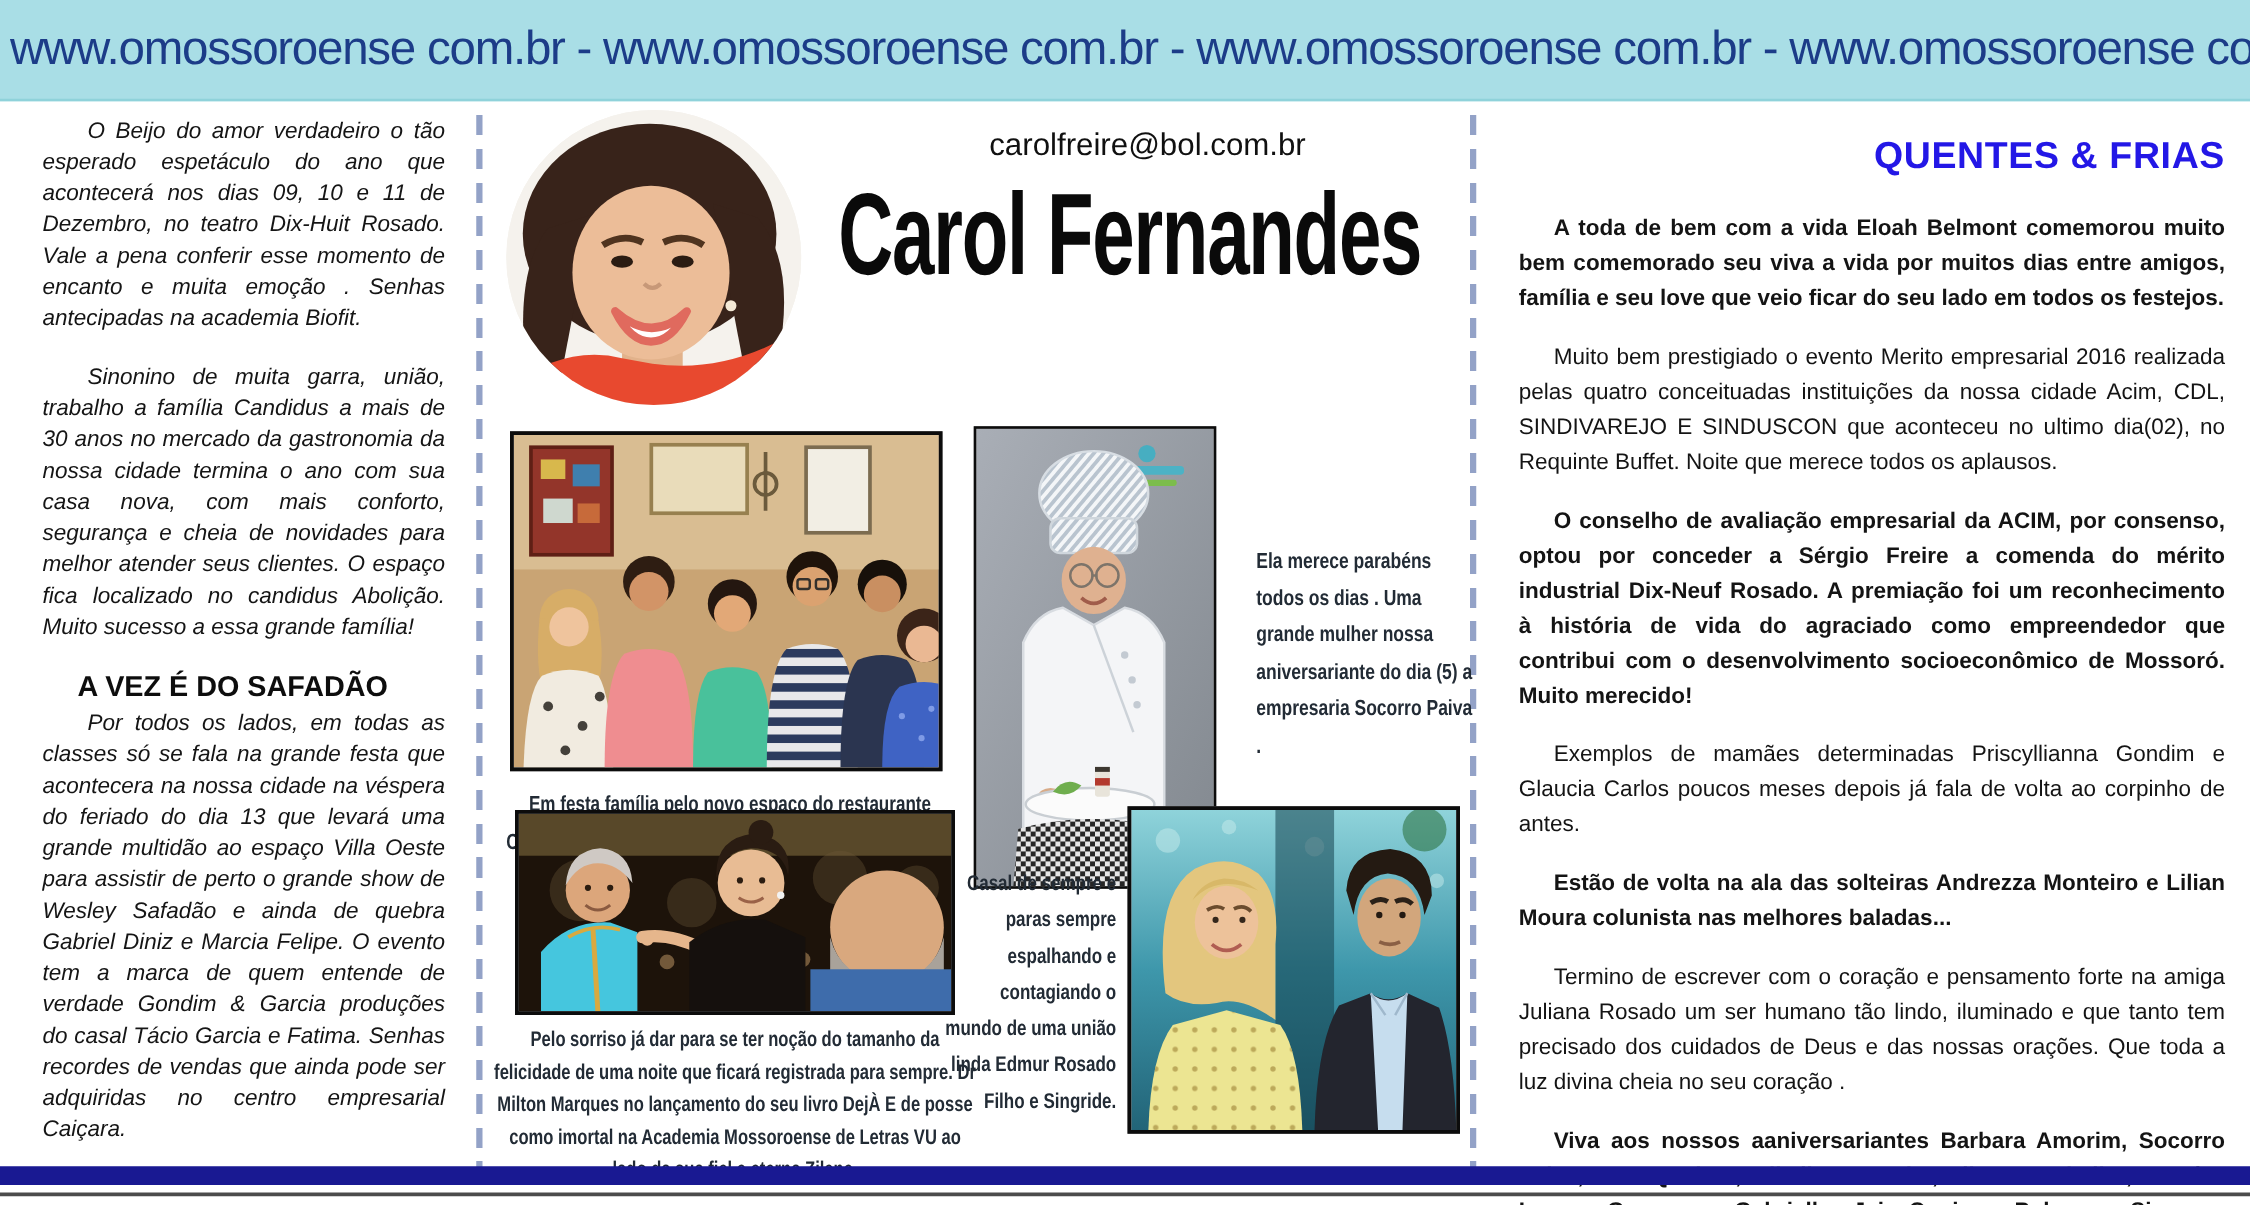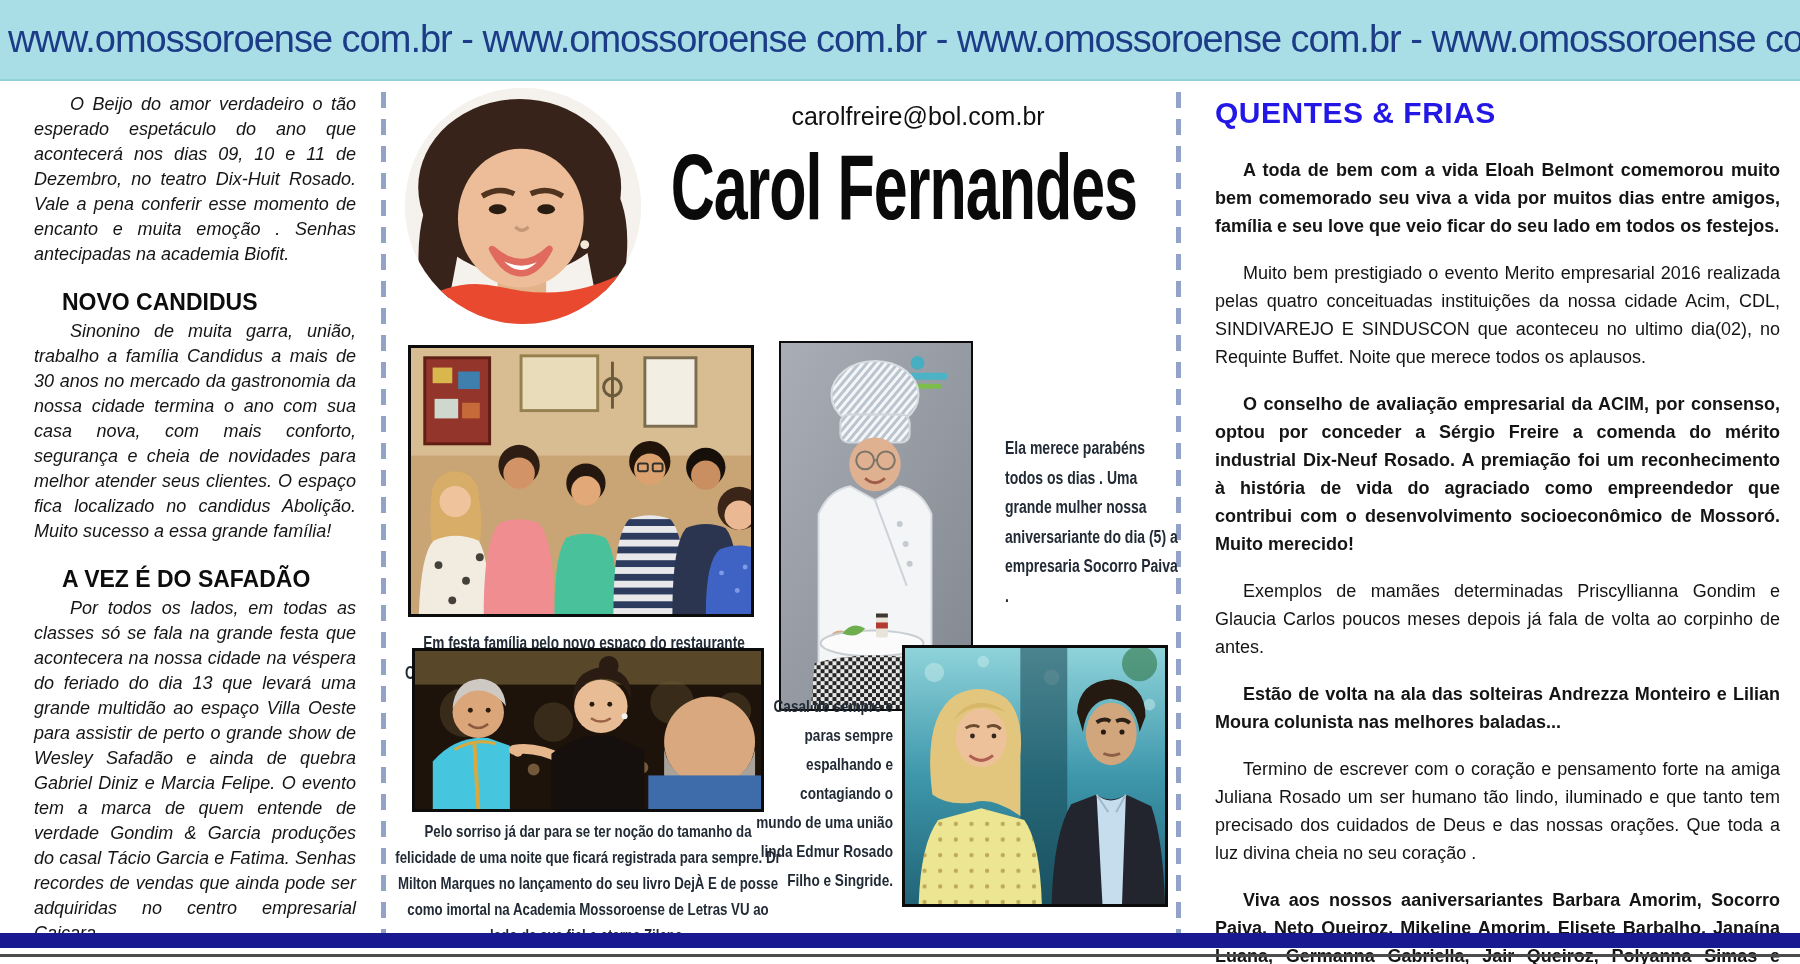--- a/index.html
+++ b/index.html
@@ -44,21 +44,21 @@
              transform:scaleX(0.78);transform-origin:50% 0;}
   .note-chef{left:1005px;top:434px;width:225px;text-align:left;font-size:17.5px;line-height:29.5px;
              transform:scaleX(0.8);transform-origin:0 0;}
   .cap-milton{left:338px;top:819px;width:500px;text-align:center;font-size:17px;line-height:26px;
               transform:scaleX(0.78);transform-origin:50% 0;}
   .note-couple{left:718px;top:692px;width:175px;text-align:right;font-size:17px;line-height:29px;
                transform:scaleX(0.8);transform-origin:100% 0;}
 
   
   .col-right{left:1215px;top:92px;width:565px;hyphens:auto;}
-  .rc-title{font-size:30px;font-weight:bold;color:#2317e6;text-align:left;margin:4px 0 26px;letter-spacing:.5px;}
+  .rc-title{font-size:30px;font-weight:bold;color:#2317e6;text-align:right;margin:16px 0 26px;letter-spacing:.5px;}
   .col-right p{font-size:18px;line-height:28px;text-align:justify;text-indent:28px;margin:16px 0 19px;color:#141414;}
   .col-right p.bold{font-weight:bold;}
 
   
   .bar-navy{left:0;top:933px;width:1800px;height:15px;background:#191992;}
   .bar-line{left:0;top:954px;width:1800px;height:3px;background:#4c4c4c;}
 </style>
 </head>
 <body>
 
@@ -66,21 +66,20 @@
 
   <div class="abs banner">
     <span>www.omossoroense com.br - www.omossoroense com.br - www.omossoroense com.br - www.omossoroense com.br</span>
   </div>
 
   <div class="abs sep sep-left"></div>
   <div class="abs sep sep-right"></div>
 
   <div class="abs col-left">
     <p>O Beijo do amor verdadeiro o tão esperado espetáculo do ano que acontecerá nos dias 09, 10 e 11 de Dezembro, no teatro Dix-Huit Rosado. Vale a pena conferir esse momento de encanto e muita emoção . Senhas antecipadas na academia Biofit.</p>
-    <h2>NOVO CANDIDUS</h2>
     <p>Sinonino de muita garra, união, trabalho a família Candidus a mais de 30 anos no mercado da gastronomia da nossa cidade termina o ano com sua casa nova, com mais conforto, segurança e cheia de novidades para melhor atender seus clientes. O espaço fica localizado no candidus Abolição. Muito sucesso a essa grande família!</p>
     <h2>A VEZ É DO SAFADÃO</h2>
     <p>Por todos os lados, em todas as classes só se fala na grande festa que acontecera na nossa cidade na véspera do feriado do dia 13 que levará uma grande multidão ao espaço Villa Oeste para assistir de perto o grande show de Wesley Safadão e ainda de quebra Gabriel Diniz e Marcia Felipe. O evento tem a marca de quem entende de verdade Gondim &amp; Garcia produções do casal Tácio Garcia e Fatima. Senhas recordes de vendas que ainda pode ser adquiridas no centro empresarial Caiçara.</p>
   </div>
 
   <div class="abs avatar">
     <svg viewBox="0 0 214 214" preserveAspectRatio="none">
       <rect width="214" height="214" fill="#f5f2ed"></rect>
       <ellipse cx="104" cy="90" rx="92" ry="80" fill="#38231a"></ellipse>
       <path d="M16,200 Q4,120 30,86 L62,76 40,192 Z" fill="#38231a"></path>

